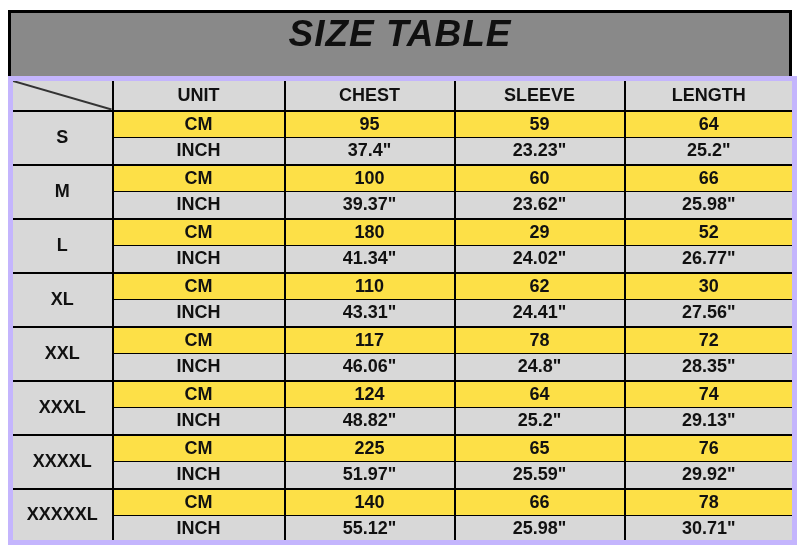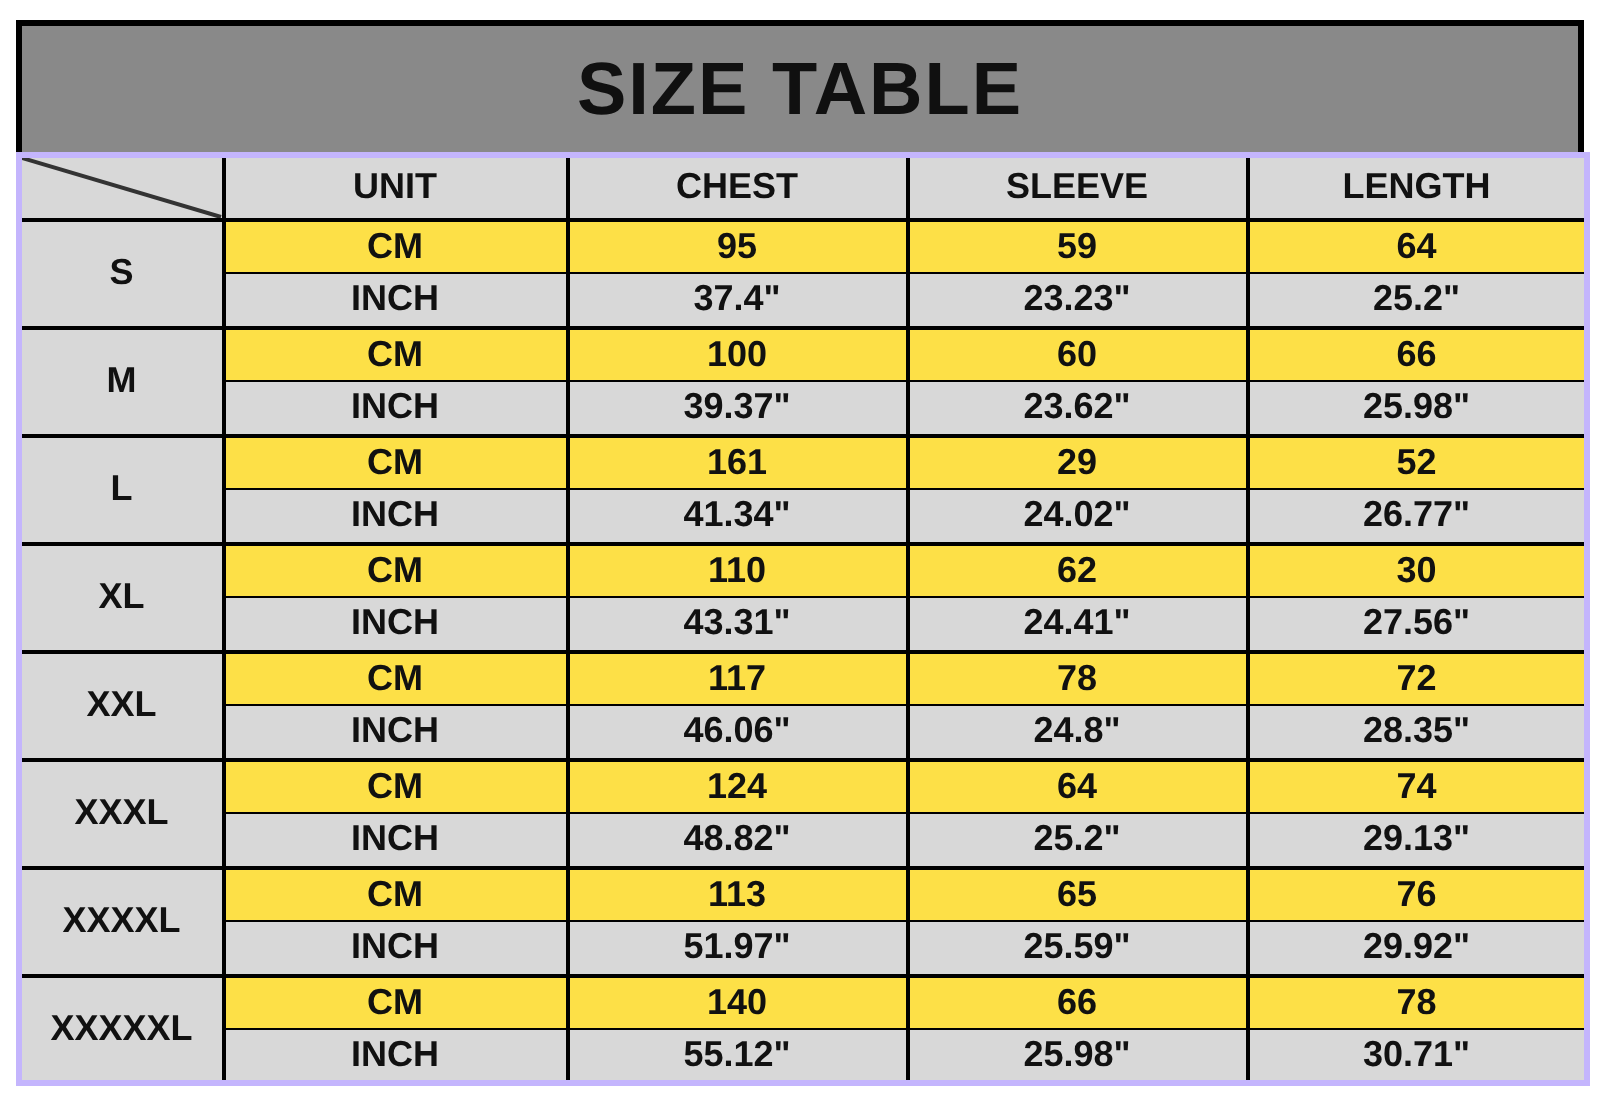--- a/index.html
+++ b/index.html
@@ -11,30 +11,31 @@
     font-family: "Liberation Sans", sans-serif;
     font-weight: bold;
     color: #111111;
     overflow: hidden;
   }
   .title-bar {
     width: 784px; height: 66px;
     background: #898989;
     border: 3px solid #000000;
     border-bottom: none;
-    display: flex; align-items: center; justify-content: center;
+    display: flex; justify-content: center;
     font-size: 37px;
     letter-spacing: 1px;
     color: #101010;
+    font-style: italic;
   }
   table.size-table {
     width: 784px;
     border-collapse: collapse;
     table-layout: fixed;
-    border: 3px solid #c4b5fd;
+    border: 5px solid #c4b5fd;
   }
   table.size-table th, table.size-table td {
     border: 2px solid #000000;
     text-align: center;
     vertical-align: middle;
     font-size: 18px;
     font-weight: bold;
     padding: 0;
     overflow: hidden;
   }
@@ -109,21 +110,21 @@
       <tr class="row-inch">
         <td>INCH</td>
         <td>39.37"</td>
         <td>23.62"</td>
         <td>25.98"</td>
       </tr>
 
       <tr class="row-cm">
         <td class="size-cell" rowspan="2">L</td>
         <td>CM</td>
-        <td>161</td>
+        <td>180</td>
         <td>29</td>
         <td>52</td>
       </tr>
       <tr class="row-inch">
         <td>INCH</td>
         <td>41.34"</td>
         <td>24.02"</td>
         <td>26.77"</td>
       </tr>
 
@@ -165,21 +166,21 @@
       <tr class="row-inch">
         <td>INCH</td>
         <td>48.82"</td>
         <td>25.2"</td>
         <td>29.13"</td>
       </tr>
 
       <tr class="row-cm">
         <td class="size-cell" rowspan="2">XXXXL</td>
         <td>CM</td>
-        <td>113</td>
+        <td>225</td>
         <td>65</td>
         <td>76</td>
       </tr>
       <tr class="row-inch">
         <td>INCH</td>
         <td>51.97"</td>
         <td>25.59"</td>
         <td>29.92"</td>
       </tr>
 

